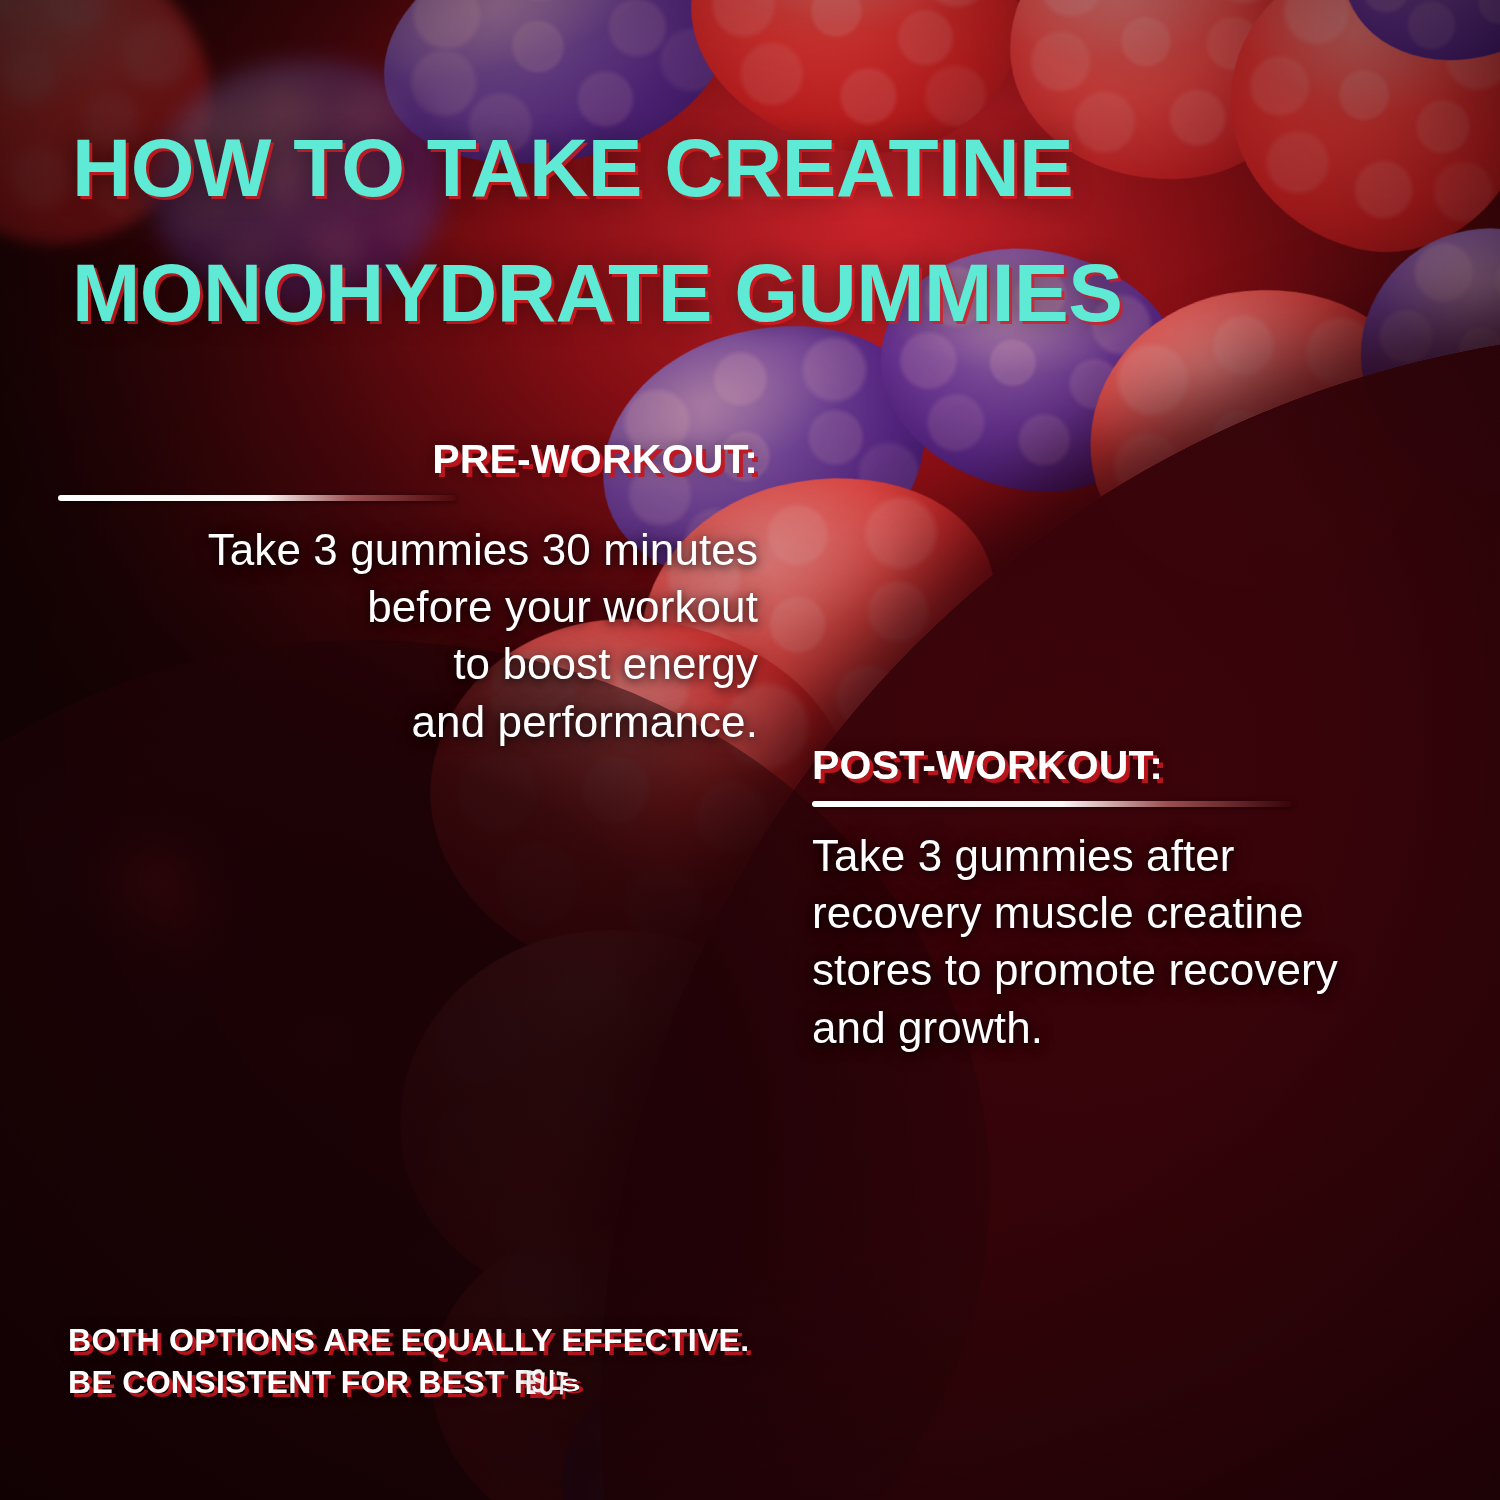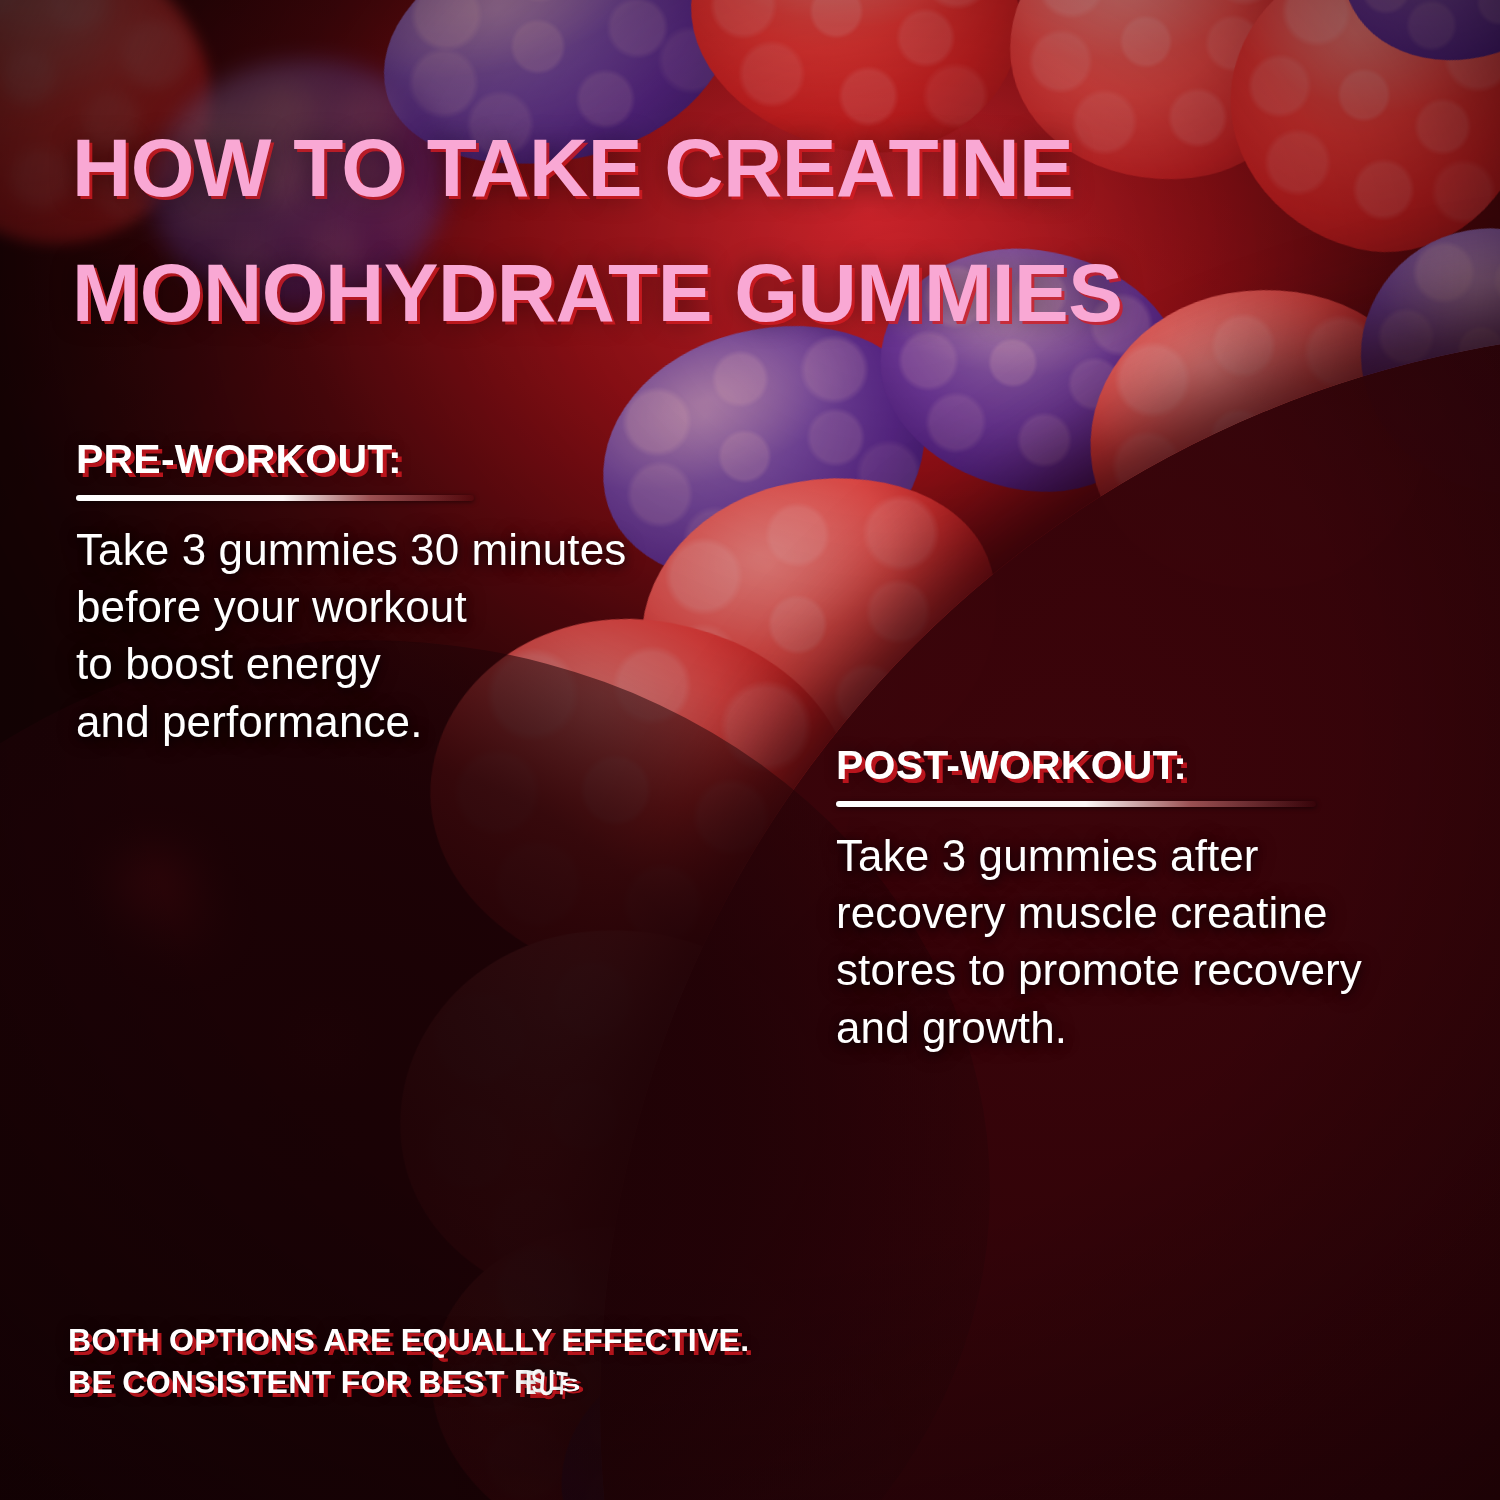--- a/index.html
+++ b/index.html
@@ -69,39 +69,39 @@
         background:radial-gradient(ellipse at 45% 45%, rgba(26,2,5,.94) 0%, rgba(30,2,6,.80) 45%, rgba(35,3,7,.35) 72%, rgba(40,3,8,0) 100%);}
 
   
   .vignette{position:absolute;inset:0;
         background:radial-gradient(ellipse 105% 95% at 50% 48%, rgba(0,0,0,0) 38%, rgba(0,0,0,.40) 78%, rgba(0,0,0,.78) 100%);}
 
   
   .content{position:absolute;inset:0;}
 
   .title{position:absolute;left:72px;top:72px;width:1340px;
-    font-size:82px;line-height:.99;font-weight:700;color:#f9a8d4;
+    font-size:82px;line-height:.99;font-weight:700;color:#5eead4;
     letter-spacing:-.5px;
     text-shadow:3px 3px 0 rgba(214,28,34,.78), 0 0 26px rgba(0,0,0,.45);}
   .title .l2{display:block;margin-top:44px;}
 
   .blk{position:absolute;}
   .blk .hd{font-size:41px;font-weight:700;color:#fff;letter-spacing:.2px;
            text-shadow:4px 4px 0 rgba(196,22,30,.92), 0 0 14px rgba(0,0,0,.4);}
   .rule{height:6px;margin-top:12px;border-radius:3px;
         background:linear-gradient(90deg,#fff 0%,#fdf6f6 52%,rgba(230,140,140,.55) 74%,rgba(170,40,48,0) 100%);
         box-shadow:0 1px 5px rgba(0,0,0,.55);}
   .blk .bd{margin-top:20px;font-size:44px;line-height:1.30;color:#fff;
            font-weight:400;letter-spacing:.1px;
            text-shadow:0 2px 9px rgba(0,0,0,.72), 0 0 22px rgba(0,0,0,.45);}
   .blk .bd span{display:block;}
 
-  #pre{left:76px;top:436px;width:700px;}
+  #pre{left:58px;top:436px;width:700px;text-align:right;}
   #pre .rule{width:398px;}
-  #post{left:812px;top:742px;width:660px;margin-left:24px;}
+  #post{left:812px;top:742px;width:660px;}
   #post .rule{width:480px;}
 
   .tagline{position:absolute;left:68px;top:1320px;width:1300px;
     font-size:32px;line-height:1.30;font-weight:700;color:#fff;letter-spacing:.3px;
     text-shadow:4px 4px 0 rgba(196,22,30,.90), 0 0 14px rgba(0,0,0,.45);}
   .tagline span{display:block;white-space:nowrap;}
   
   .glitch{display:inline-block;position:relative;
           transform:scaleY(1.02);letter-spacing:-9px;
           filter:blur(.25px);}

